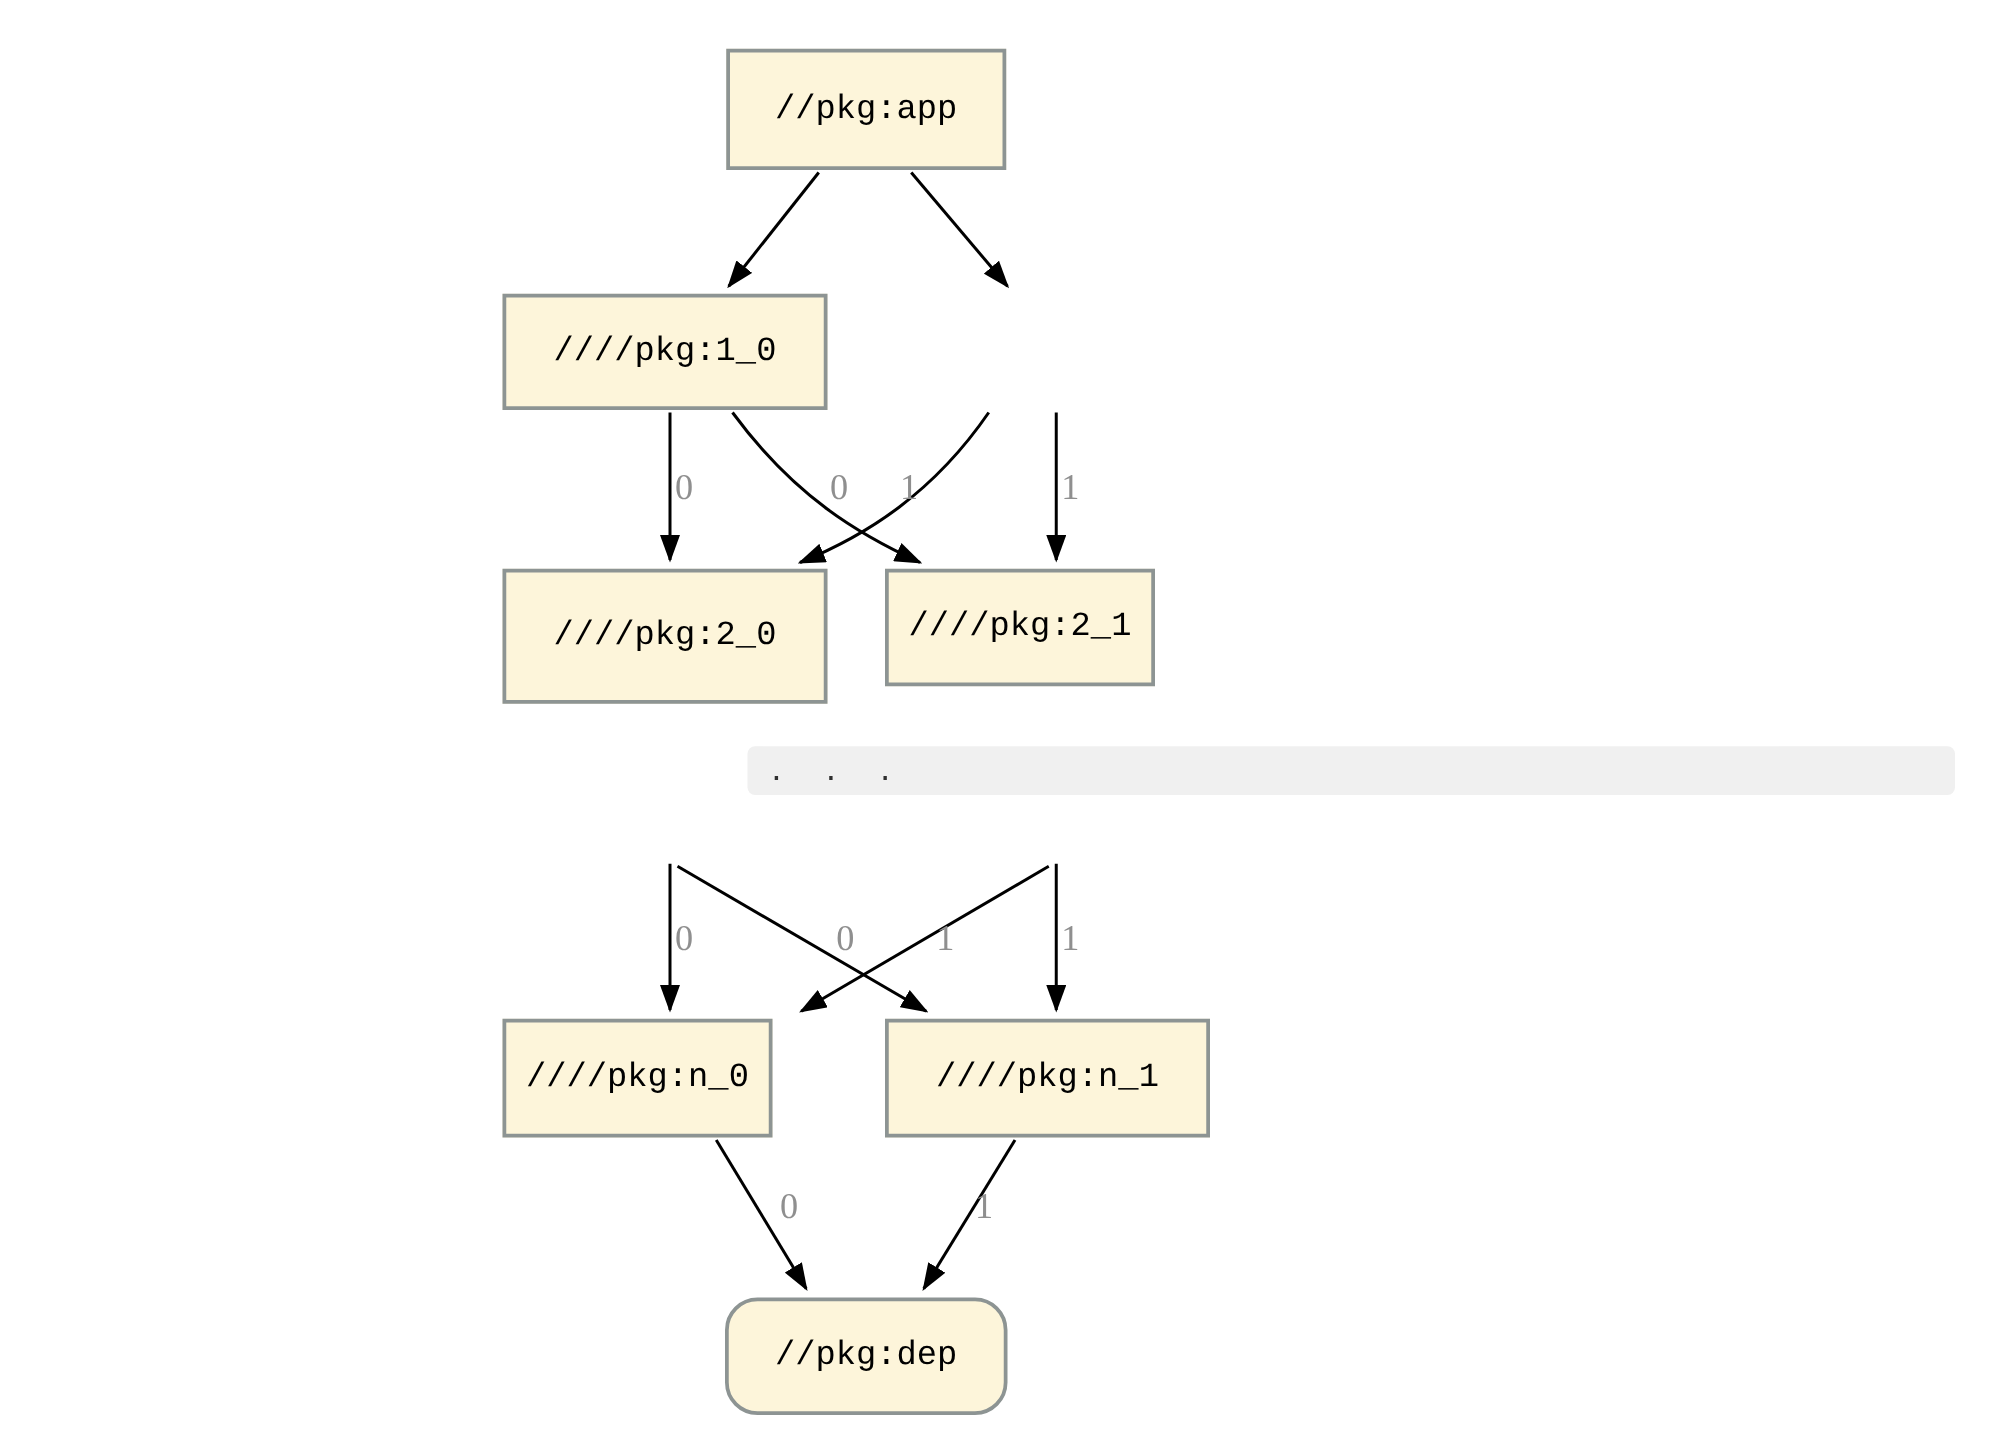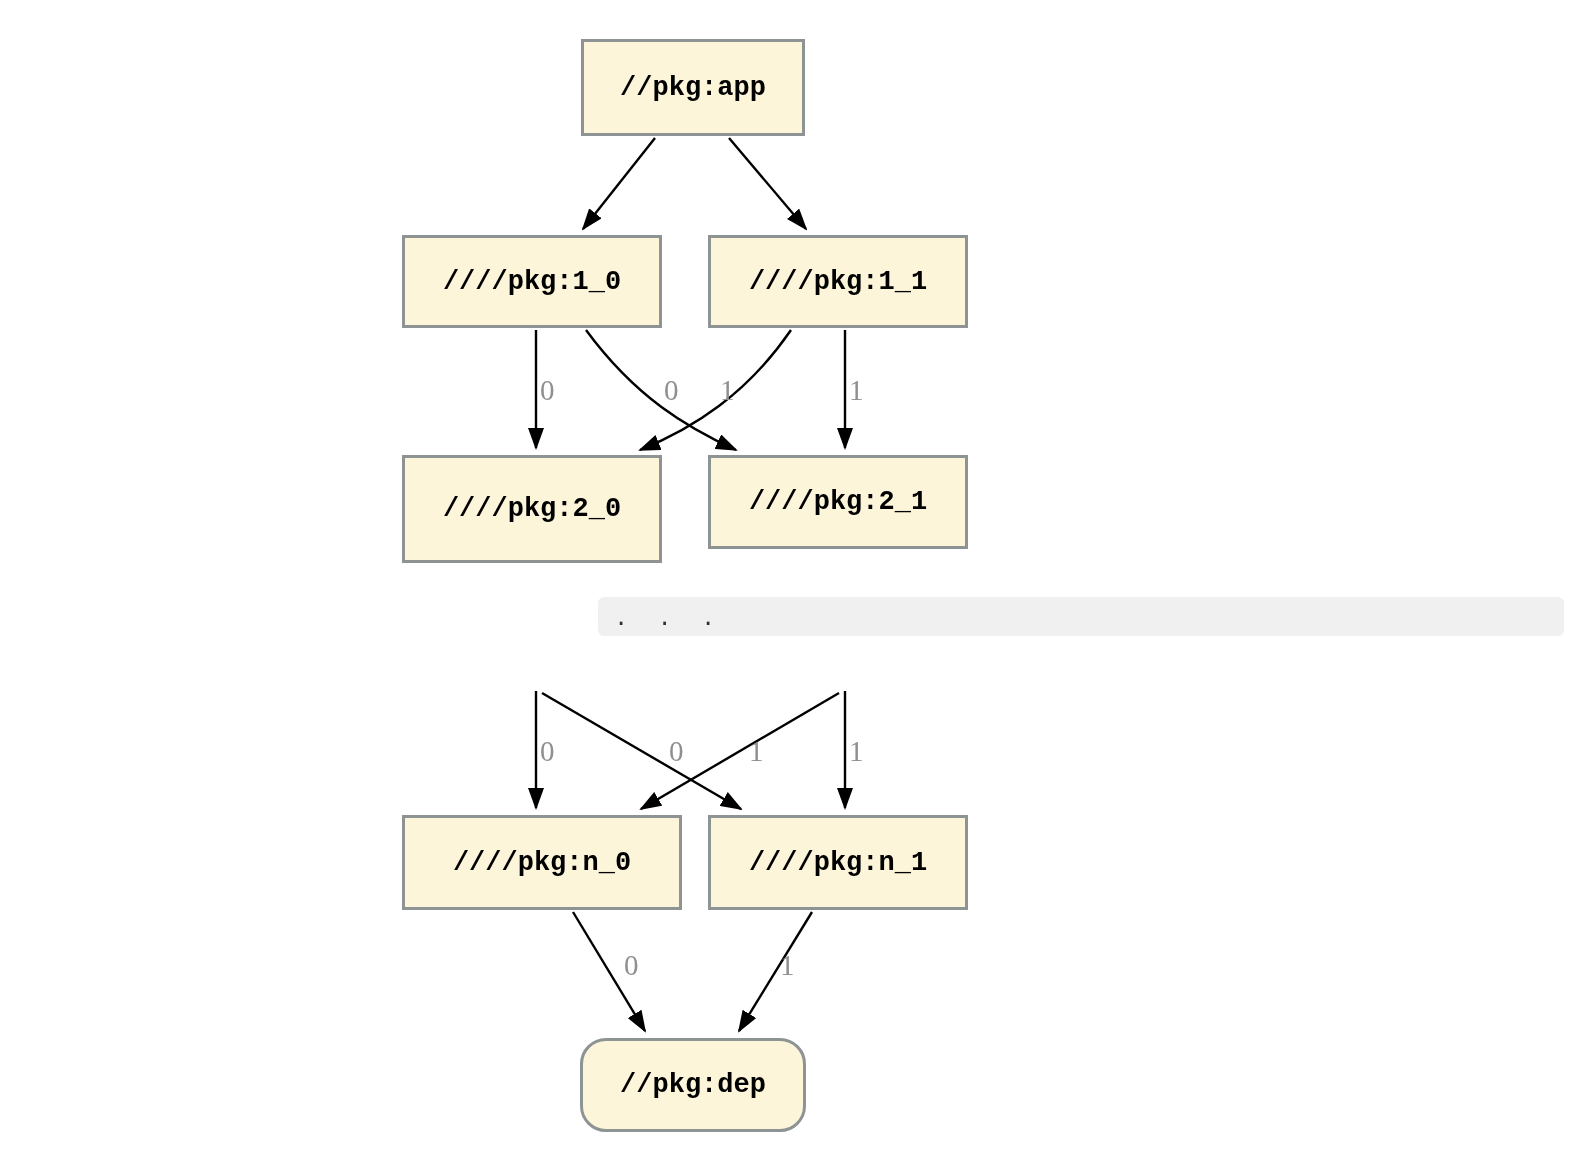--- a/index.html
+++ b/index.html
@@ -19,31 +19,31 @@
   }
   .node {
     position: absolute;
     box-sizing: border-box;
     background: #fdf5da;
     border: 3px solid #8d9493;
     display: flex;
     align-items: center;
     justify-content: center;
     font-family: "Liberation Mono", monospace;
-    font-weight: bold;
+    font-weight: normal;
     font-size: 27px;
     color: #000000;
     white-space: pre;
   }
   .node-app  { left: 581px; top: 39px;   width: 224px; height: 97px; }
   .node-1_0  { left: 402px; top: 235px;  width: 260px; height: 93px; }
   .node-1_1  { left: 708px; top: 235px;  width: 260px; height: 93px; }
   .node-2_0  { left: 402px; top: 455px;  width: 260px; height: 108px; }
-  .node-2_1  { left: 708px; top: 455px;  width: 260px; height: 94px; }
-  .node-n_0  { left: 402px; top: 815px;  width: 280px; height: 95px; align-items: center; }
+  .node-2_1  { left: 708px; top: 455px;  width: 216px; height: 94px; }
+  .node-n_0  { left: 402px; top: 815px;  width: 216px; height: 95px; align-items: center; }
   .node-n_1  { left: 708px; top: 815px;  width: 260px; height: 95px; align-items: center; }
   .node-dep  { left: 580px; top: 1038px; width: 226px; height: 94px; border-radius: 26px; }
   .edge-label {
     position: absolute;
     font-family: "Liberation Serif", serif;
     font-size: 29px;
     line-height: 29px;
     color: #8f8f8f;
     white-space: pre;
   }
@@ -68,23 +68,20 @@
 </head>
 <body>
 
 <div class="canvas">
 
   <div class="node node-app">
     <span>//pkg:app</span>
   </div>
   <div class="node node-1_0">
     <span>////pkg:1_0</span>
-  </div>
-  <div class="node node-1_1">
-    <span>////pkg:1_1</span>
   </div>
   <div class="node node-2_0">
     <span>////pkg:2_0</span>
   </div>
   <div class="node node-2_1">
     <span>////pkg:2_1</span>
   </div>
 
   <div class="ellipsis-bar">
     <span class="ellipsis-text">. . .</span>

